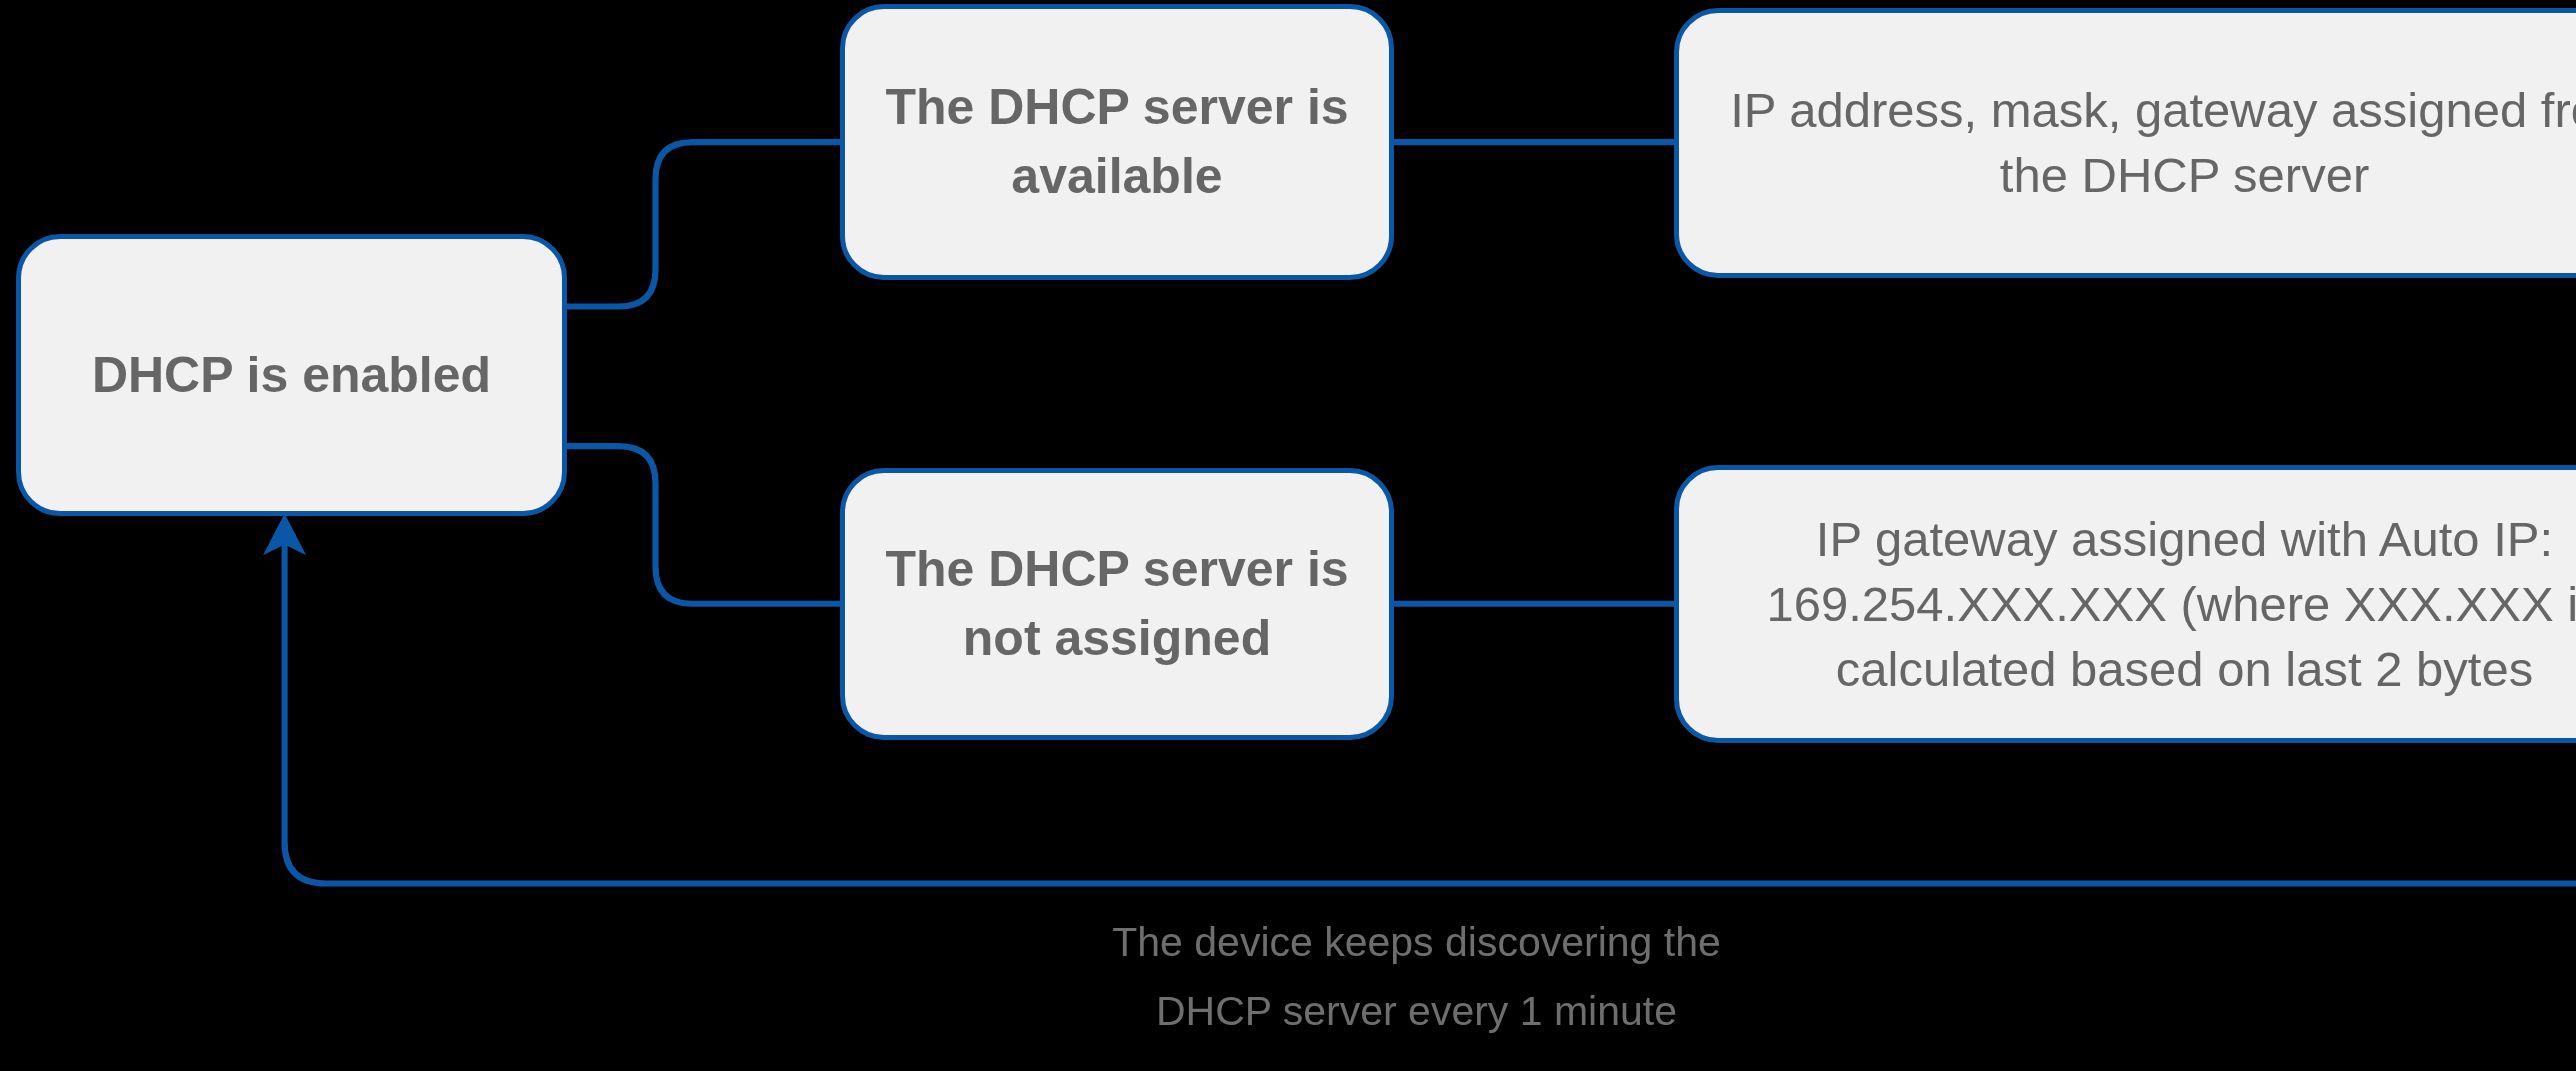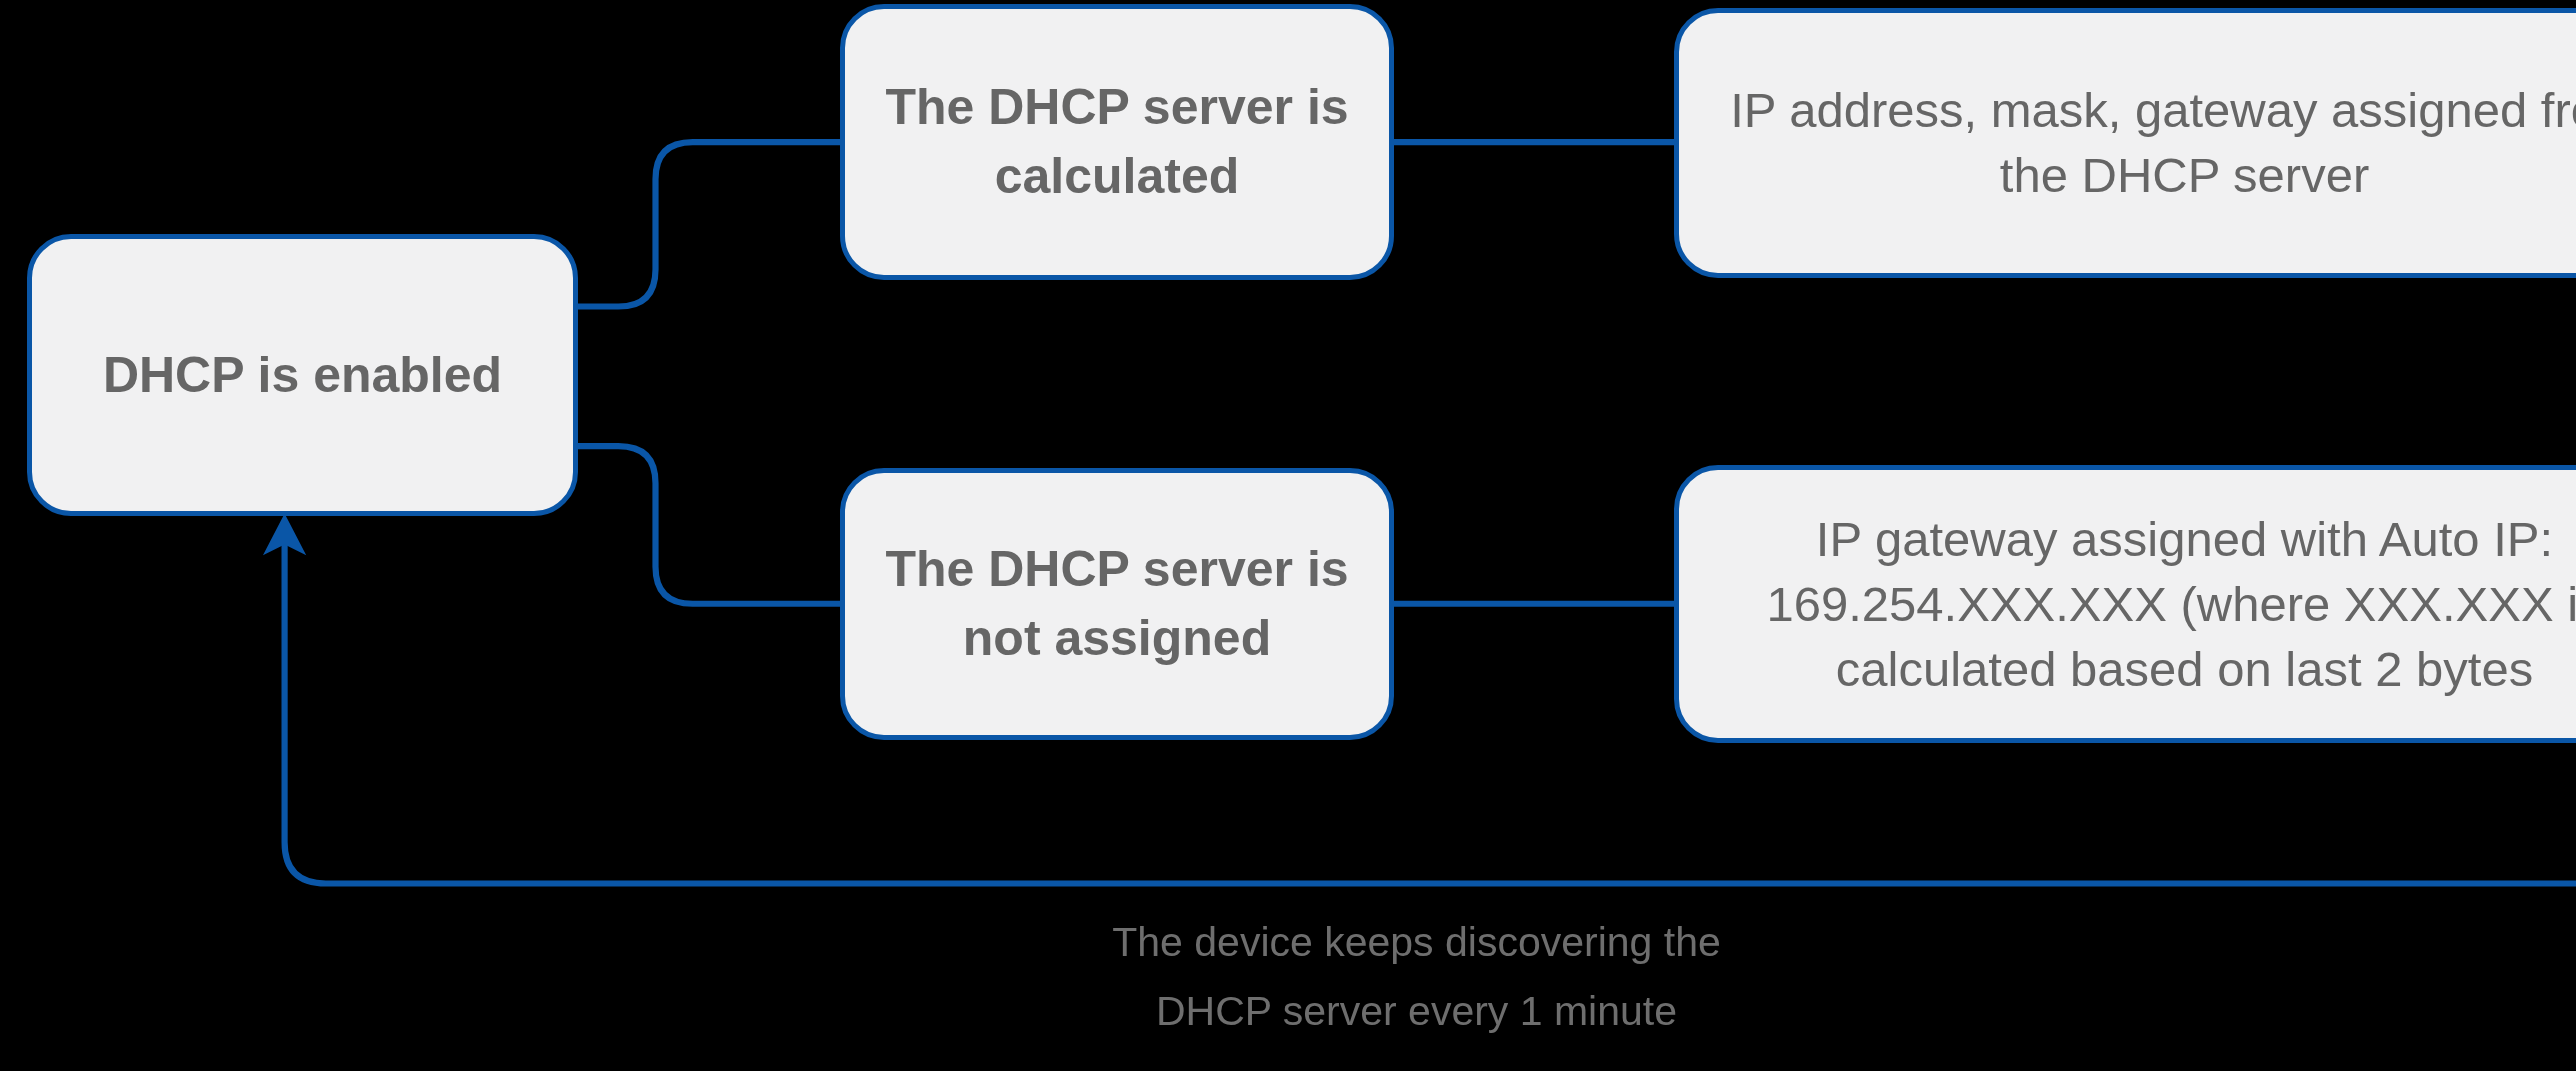--- a/index.html
+++ b/index.html
@@ -43,21 +43,21 @@
   .node.bold {
     font-weight: bold;
     font-size: 50px;
     line-height: 69px;
   }
   .node.regular {
     font-weight: normal;
     font-size: 49px;
     line-height: 65px;
   }
-  .node-start            { left: 27px;   top: 234px; width: 551px; height: 282px; }
+  .node-start            { left: 16px;   top: 234px; width: 551px; height: 282px; }
   .node-avail            { left: 840px; top: 4.1px;   width: 554px; height: 276px; }
   .node-notavail         { left: 840px; top: 468px; width: 554px; height: 272px; }
   .node-assigned         { left: 1674px; top: 7.7px;  width: 1021px; height: 270px; }
   .node-autoip           { left: 1674px; top: 465px; width: 1021px; height: 278px; }
   .caption {
     position: absolute;
     left: 953px; top: 908px; width: 927px;
     color: var(--caption-text, #6E6E6E);
     font-size: 41px;
     line-height: 69px;
@@ -78,21 +78,21 @@
     <path class="connector" d="M 5229 1172 H 5336 Q 5416 1172 5416 1252 V 1635 Q 5416 1715 5336 1715 H 632 Q 552 1715 552 1635 V 1052"></path>
     <path class="arrowhead" d="M 552 997 L 594 1078 L 552 1057 L 510 1078 Z"></path>
   </svg>
 
   <div class="node bold node-start">
       <div class="line">DHCP is enabled</div>
     </div>
 
   <div class="node bold node-avail">
       <div class="line">The DHCP server is</div>
-      <div class="line">calculated</div>
+      <div class="line">available</div>
     </div>
 
   <div class="node bold node-notavail">
       <div class="line">The DHCP server is</div>
       <div class="line">not assigned</div>
     </div>
 
   <div class="node regular node-assigned">
       <div class="line">IP address, mask, gateway assigned from</div>
       <div class="line">the DHCP server</div>

